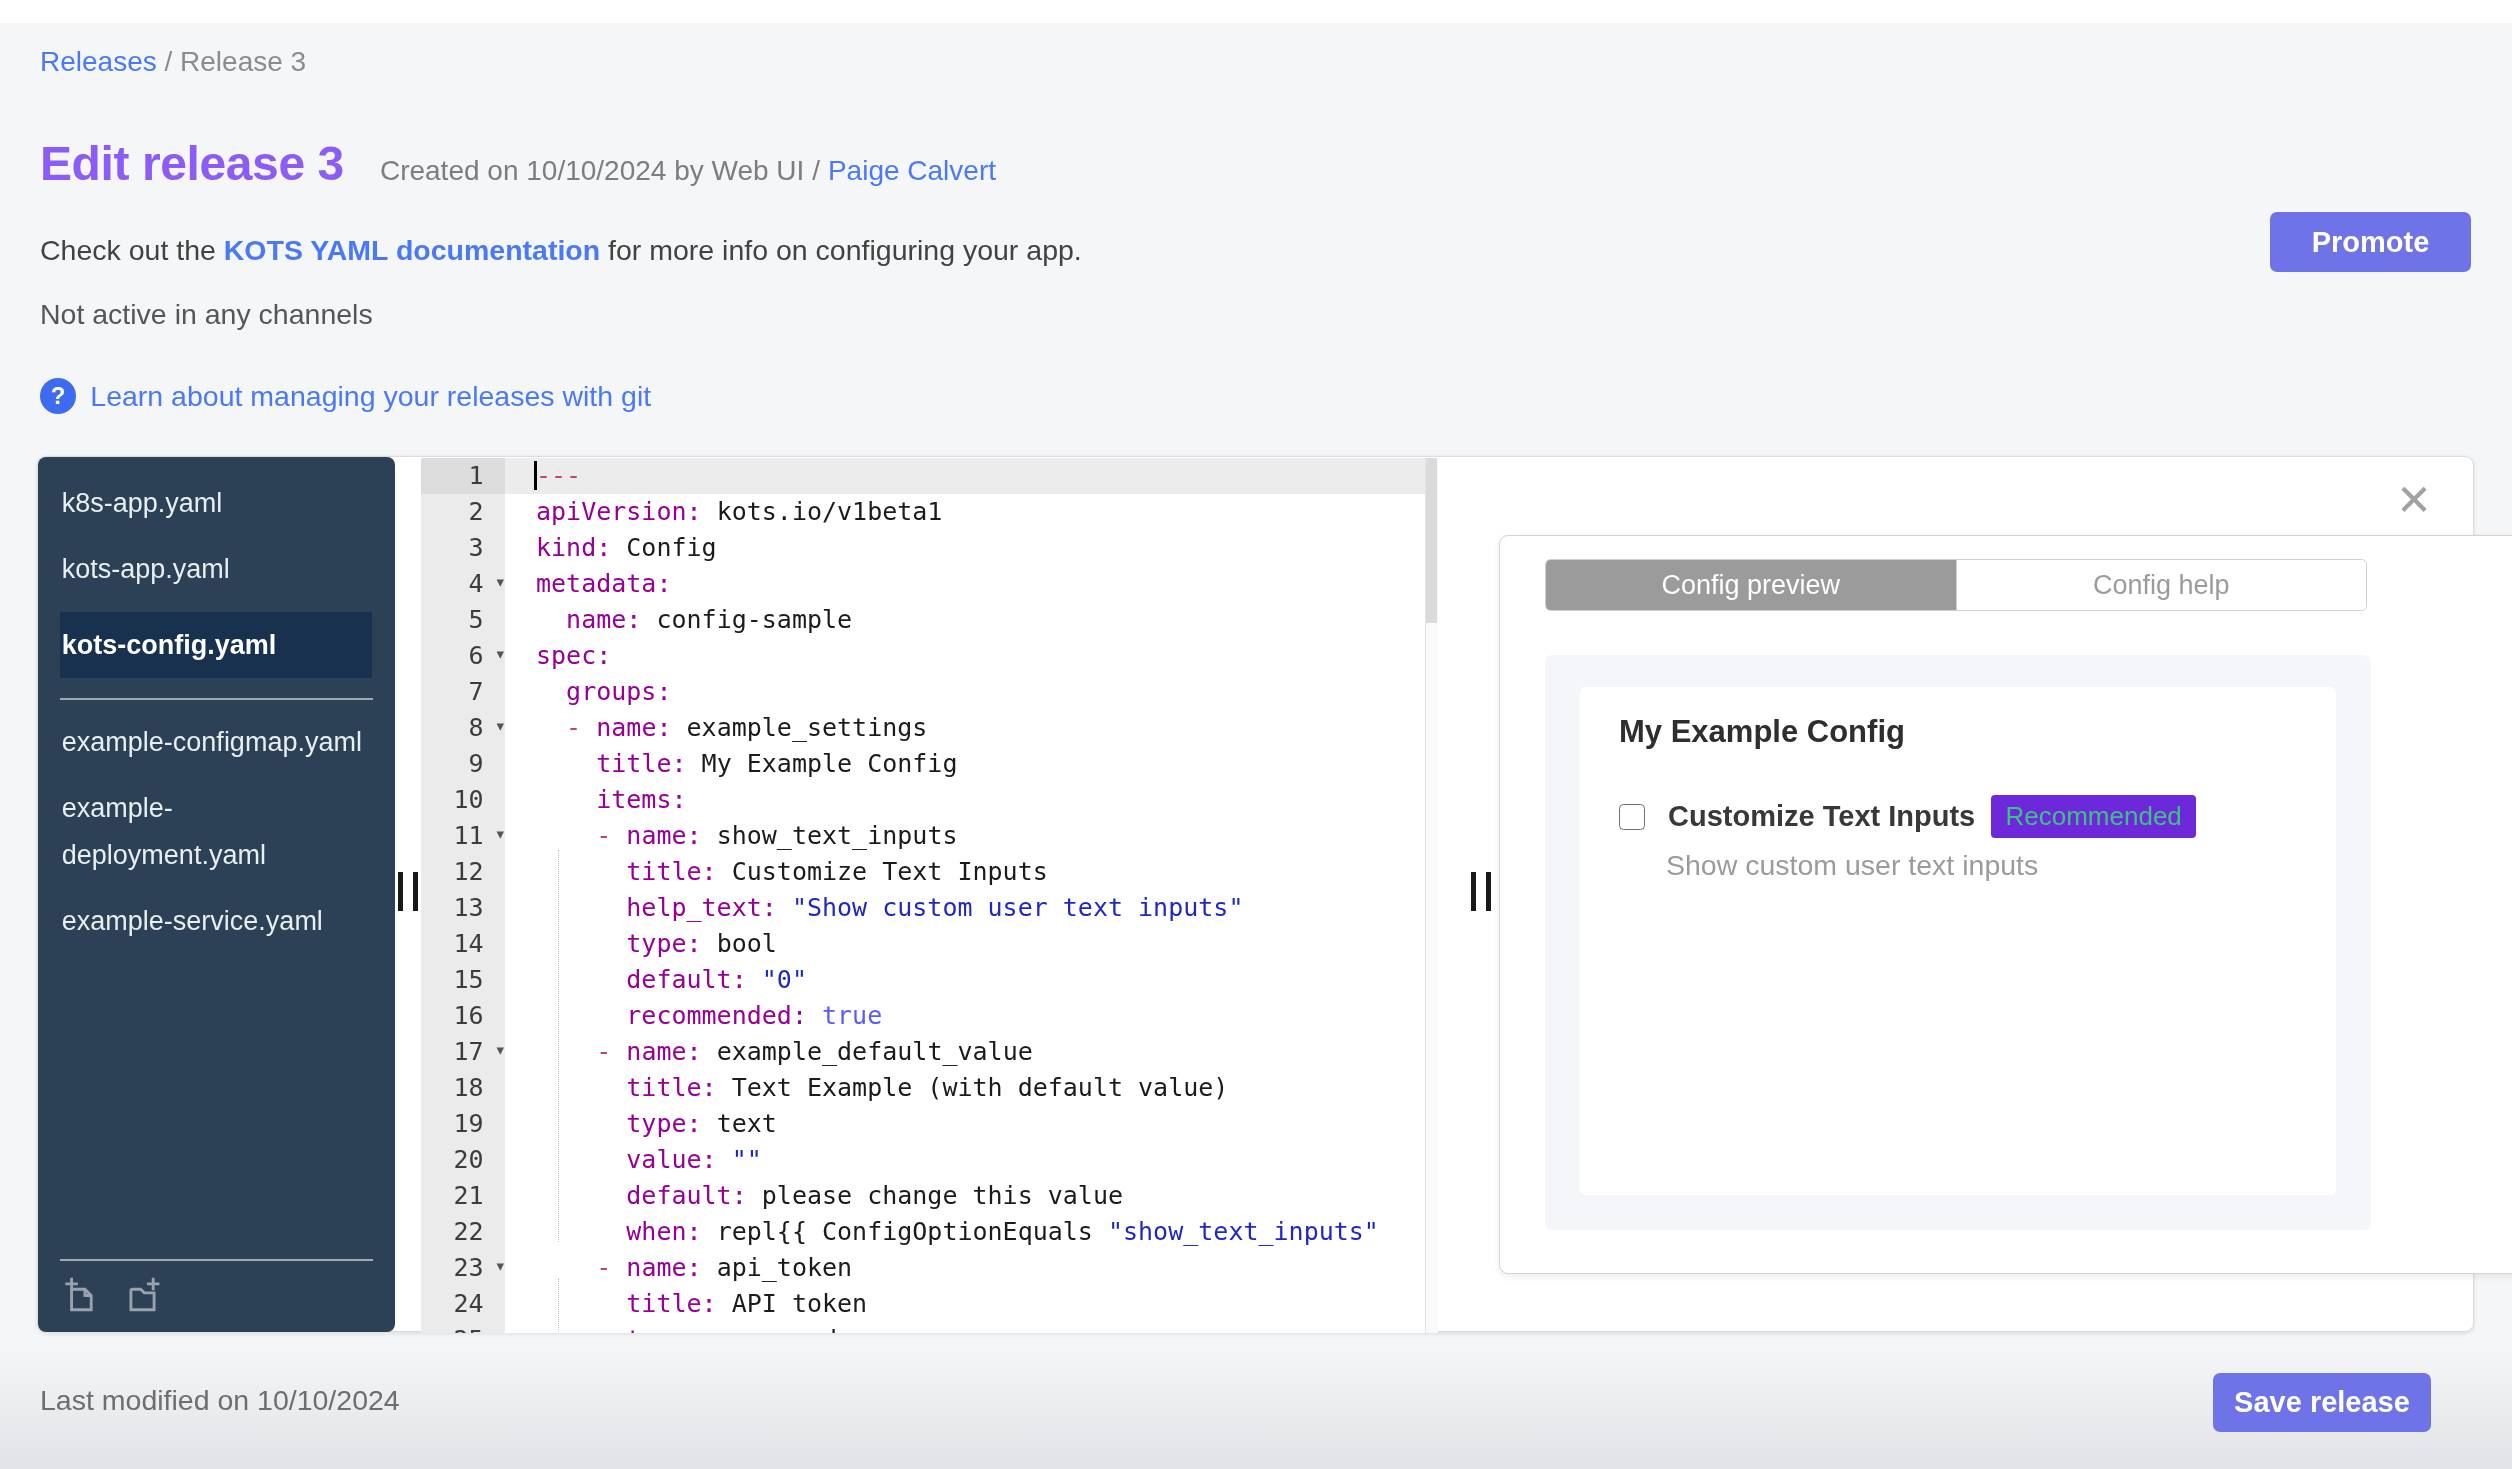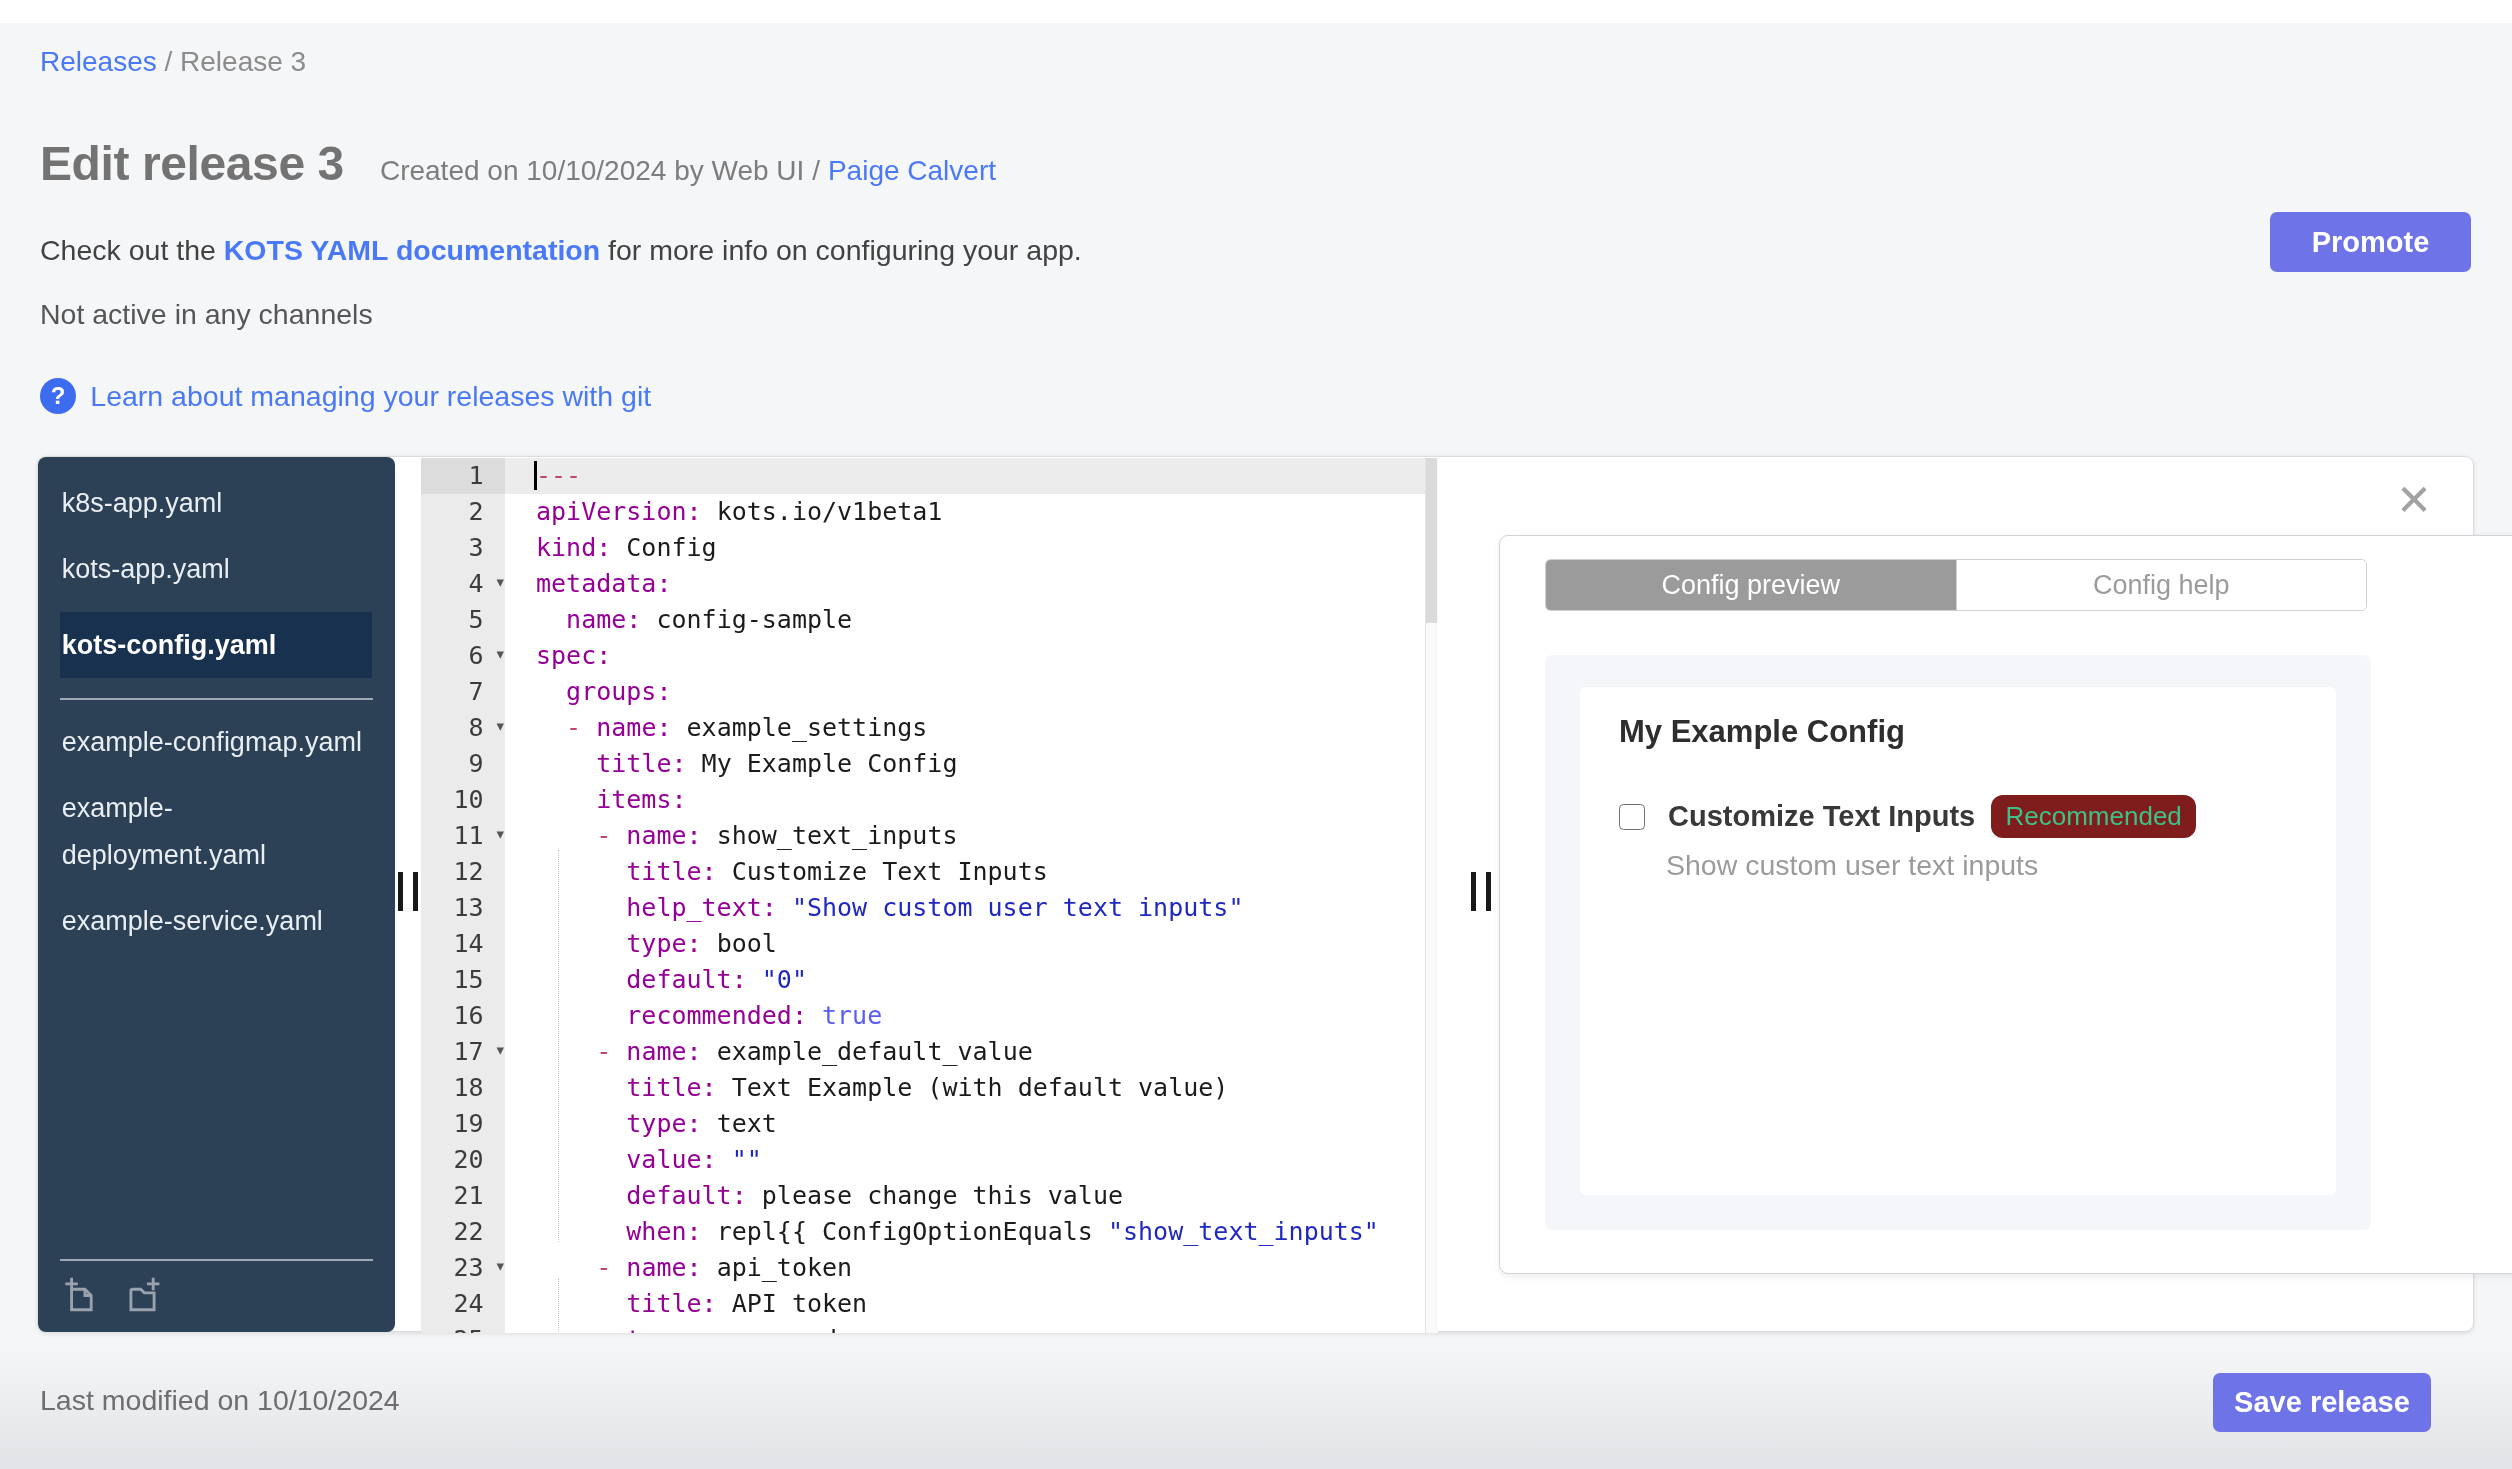--- a/index.html
+++ b/index.html
@@ -8,21 +8,21 @@
     background:#f5f6f8;
     font-family:"Liberation Sans",sans-serif;
     -webkit-font-smoothing:antialiased;
   }
   .top-strip{position:absolute;left:0;top:0;width:100%;height:23px;background:#ffffff;}
 
   
   .breadcrumb{position:absolute;left:40px;top:46px;font-size:28px;color:#8c8c8c;}
   .breadcrumb .bc-link{color:#4a79f7;cursor:pointer;}
   .title-row{position:absolute;left:40px;top:136px;display:flex;align-items:baseline;}
-  .page-title{font-size:48px;font-weight:bold;color:#737373;letter-spacing:-0.4px;}
+  .page-title{font-size:48px;font-weight:bold;color:#8b5cf6;letter-spacing:-0.4px;}
   .created{margin-left:36px;font-size:28px;color:#7d7d7d;}
   .created .author{color:#4a79f7;margin-left:8px;cursor:pointer;}
   .docs-line{position:absolute;left:40px;top:234px;font-size:28.5px;color:#424242;}
   .docs-line .doc-link{color:#4a79f7;font-weight:bold;cursor:pointer;}
   .status-line{position:absolute;left:40px;top:298px;font-size:28.5px;color:#565656;}
   .git-line{position:absolute;left:40px;top:378px;display:flex;align-items:center;}
   .q-icon{width:36px;height:36px;border-radius:50%;background:#3e6cf1;color:#fff;
     font-size:24px;font-weight:bold;display:flex;align-items:center;justify-content:center;}
   .git-link{margin-left:14.3px;font-size:28.5px;color:#4a79f7;cursor:pointer;}
   .btn{background:#6e73e8;color:#fff;font-weight:bold;border-radius:7.1px;
@@ -91,22 +91,22 @@
   .tab.active{background:#9b9b9b;color:#fff;}
   .tab.inactive{border-left:1.8px solid #cfcfcf;}
   .preview-body{position:absolute;left:45px;top:119px;width:826px;height:575px;
     background:#f5f6f9;border-radius:7.1px;}
   .config-card{position:absolute;left:35px;top:32px;width:756px;height:508px;
     background:#ffffff;border-radius:5.3px;}
   .group-title{position:absolute;left:39px;top:27px;font-size:31px;font-weight:bold;color:#2e2e2e;}
   .item-row{position:absolute;left:39px;top:108px;display:flex;align-items:center;}
   .checkbox{width:24px;height:24px;border:1.8px solid #6f6f6f;border-radius:4.5px;background:#fff;cursor:pointer;}
   .item-label{margin-left:23px;font-size:29px;font-weight:bold;color:#383838;}
-  .badge{margin-left:16px;font-size:26px;color:#3ec188;background:#7f1d1d;
-    padding:6.2px 14.3px;border-radius:12px;}
+  .badge{margin-left:16px;font-size:26px;color:#3ec188;background:#6d28d9;
+    padding:6.2px 14.3px;border-radius:4px;}
   .item-help{position:absolute;left:86px;top:162px;font-size:28.5px;color:#9b9b9b;}
 
   
   .footer-band{position:absolute;left:0;top:1343px;width:100%;height:127px;
     background:linear-gradient(#f5f6f8,#e2e3e6);}
   .modified{position:absolute;left:40px;top:1384px;font-size:28.5px;color:#6e6e6e;}
   .save-btn{position:absolute;left:2213px;top:1373px;width:218px;height:59px;font-size:29px;}
 </style>
 </head>
 <body>

